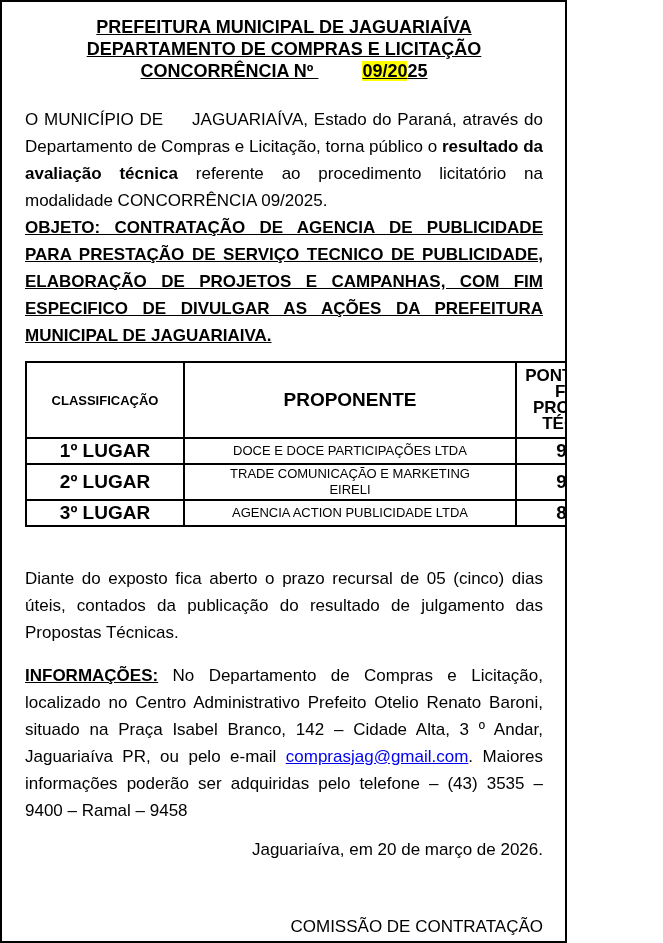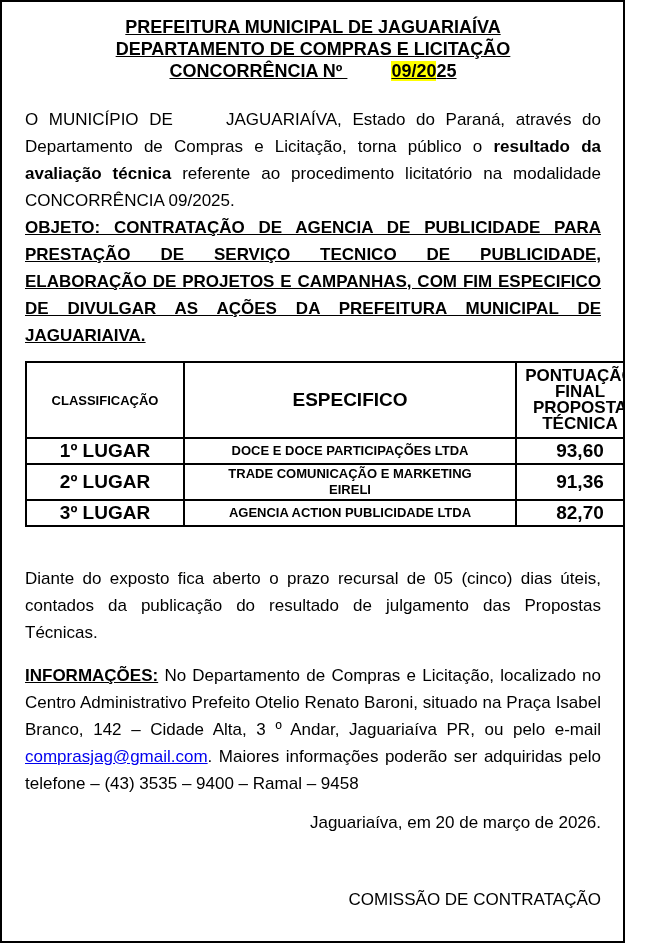--- a/index.html
+++ b/index.html
@@ -1,18 +1,18 @@
 <!DOCTYPE html>
 <html><head>
 <meta charset="utf-8">
 <style>
   html, body { margin: 0; padding: 0; background: #ffffff; }
   .page {
     position: relative;
-    width: 625px;
+    width: 567px;
     height: 943px;
     box-sizing: border-box;
     background: #ffffff;
     border: 2px solid #000000;
     padding: 14px 22px 0 23px;
     font-family: "Liberation Sans", "DejaVu Sans", sans-serif;
     color: #000000;
     overflow: hidden;
   }
   .doc-header { text-align: center; }
@@ -51,21 +51,21 @@
     padding: 1px 4px;
     overflow: hidden;
   }
   col.c1 { width: 158px; }
   col.c2 { width: 332px; }
   col.c3 { width: 128px; }
   th.rank-h { font-size: 13px; font-weight: bold; height: 72px; border-radius: 18px; }
   th.prop-h { font-size: 19px; font-weight: bold; }
   th.score-h { font-size: 17px; font-weight: bold; line-height: 16px; padding: 4px 14px; }
   td.rank-c { font-size: 19px; font-weight: bold; }
-  td.prop-c { font-size: 13px; font-weight: bold; line-height: 16px; white-space: pre-line; }
+  td.prop-c { font-size: 13px; font-weight: normal; line-height: 16px; white-space: pre-line; }
   td.score-c { font-size: 19px; font-weight: bold; }
   .recurso { margin-top: 38px; }
   .informacoes { margin-top: 16px; }
   .info-label { font-weight: bold; text-decoration: underline; }
   .email-link { color: #0000ee; text-decoration: underline; cursor: pointer; }
   .centered { text-align: right; font-size: 17px; line-height: 27px; }
   .date-line { margin-top: 12px; }
   .signature { margin-top: 50px; }
 </style>
 </head>
@@ -85,21 +85,21 @@
 
   <table class="results">
     <colgroup>
         <col class="c1">
         <col class="c2">
         <col class="c3">
       </colgroup>
     <thead>
       <tr>
         <th class="rank-h">CLASSIFICAÇÃO</th>
-        <th class="prop-h">ESPECIFICO</th>
+        <th class="prop-h">PROPONENTE</th>
         <th class="score-h">PONTUAÇÃO FINAL PROPOSTA TÉCNICA</th>
       </tr>
     </thead>
     <tbody>
       <tr>
         <td class="rank-c">1º LUGAR</td>
         <td class="prop-c">DOCE E DOCE PARTICIPAÇÕES LTDA</td>
         <td class="score-c">93,60</td>
       </tr>
       <tr>

